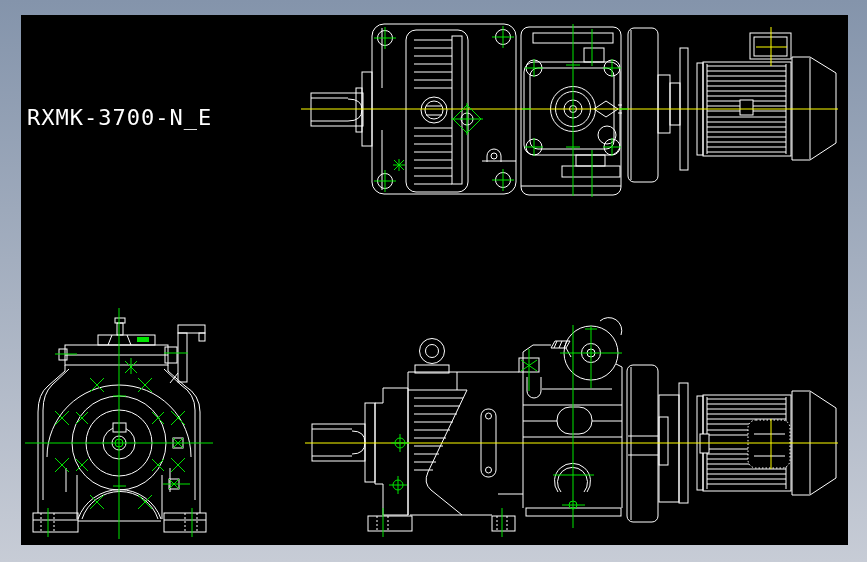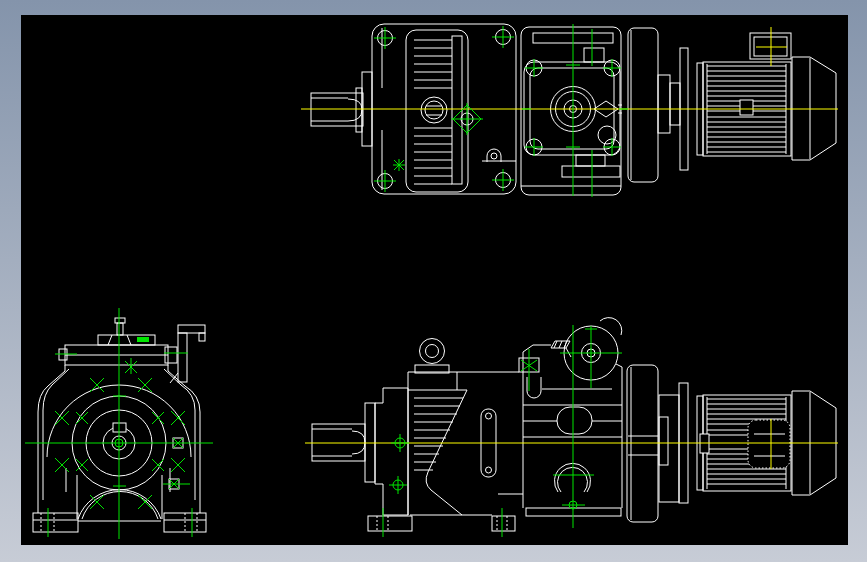--- a/index.html
+++ b/index.html
@@ -16,20 +16,21 @@
   .bf{fill:var(--background,#000);}
   .gf{fill:var(--marker,#00e600);stroke:none;}
   .dot{stroke-dasharray:2 2;}
   .dt1{stroke-dasharray:1.5 2;}
 </style>
 </head>
 <body>
 
 <div style="width:867px;height:562px;position:relative;">
   <div class="canvas">
+    <div class="drawing-label">RXMK-3700-N_E</div>
 
     <svg width="827" height="530" viewBox="21 15 827 530">
 
       <g>
         <g>
           <rect class="w" x="311" y="93" width="52" height="33"></rect>
           <path class="w" d="M311,98 H348 M311,121 H348 M348,99 Q362,99 362,109.5 Q362,121 348,121"></path>
           <rect class="w" x="362" y="72" width="10" height="74"></rect>
           <rect class="w" x="356" y="88" width="6" height="44"></rect>
         </g>

